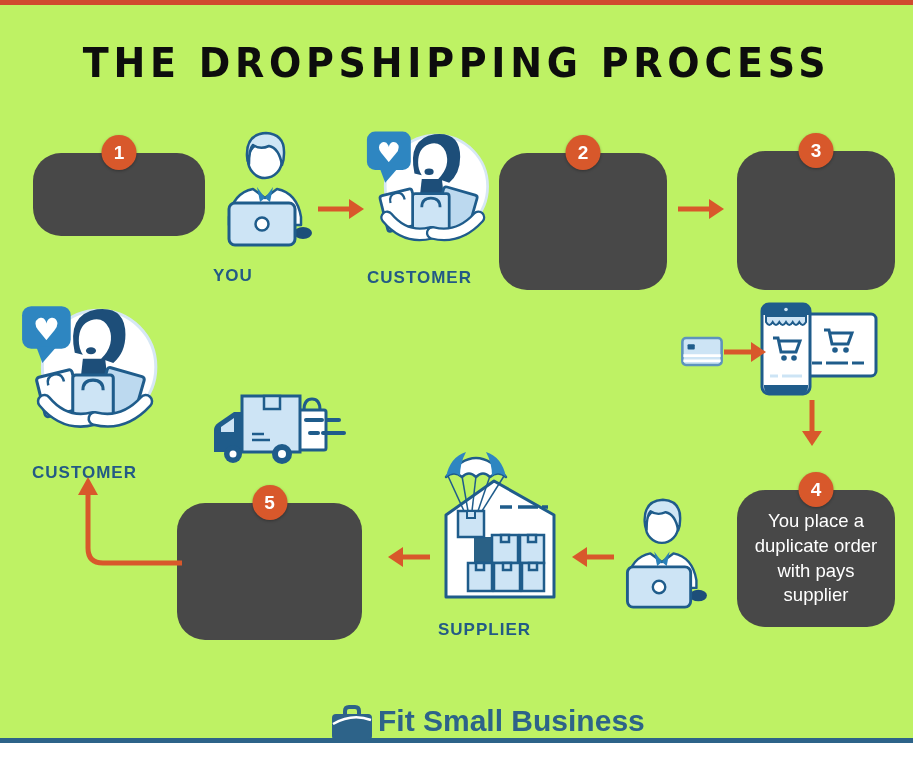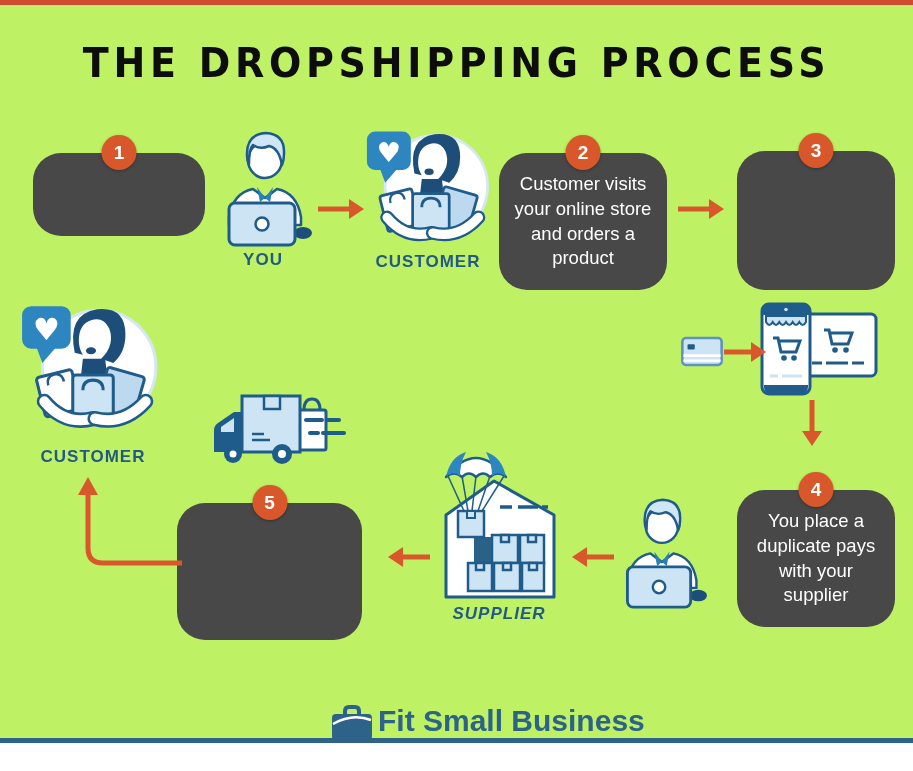--- a/index.html
+++ b/index.html
@@ -16,51 +16,50 @@
        box-sizing:border-box;}
   .badge{position:absolute;top:-18px;left:50%;transform:translateX(-50%);width:35px;height:35px;
          border-radius:50%;background:#d8582b;color:#fff;font-weight:bold;font-size:19px;
          display:flex;align-items:center;justify-content:center;box-shadow:0 1px 3px rgba(0,0,0,.3);}
   #box1{left:33px;top:153px;width:172px;height:83px;padding:6px 10px;font-size:19px;}
   #box2{left:499px;top:153px;width:168px;height:137px;padding:8px 13px;}
   #box3{left:737px;top:151px;width:158px;height:139px;padding:8px 13px;}
   #box4{left:737px;top:490px;width:158px;height:137px;padding:8px 13px;}
   #box5{left:177px;top:503px;width:185px;height:137px;padding:8px 15px;}
   .actor-label{position:absolute;color:#235a85;font-weight:bold;font-size:17px;
-               letter-spacing:1px;text-align:center;}
+               letter-spacing:1px;text-align:left;margin-top:16px;}
   #label-you{left:213px;top:250px;width:100px;}
   #label-customer-top{left:367px;top:252px;width:122px;}
-  #label-supplier{left:438px;top:604px;width:122px;font-style:italic;}
+  #label-supplier{left:438px;top:604px;width:122px;}
   #label-customer-bottom{left:32px;top:447px;width:122px;}
   .illo,.arrow{position:absolute;}
   .footer-brand{position:absolute;left:378px;top:704px;color:#2d6389;font-weight:bold;
                 font-size:30px;letter-spacing:0px;}
 </style>
 </head>
 <body>
 
 <div id="canvas">
   <div class="strip" id="strip-top"></div>
   <div class="strip" id="strip-bottom"></div>
 
   <div class="title">THE DROPSHIPPING PROCESS</div>
 
   <div class="box" id="box1">
     <div class="badge">1</div>
   </div>
   <div class="box" id="box2">
     <div class="badge">2</div>
-    <span>Customer visits your online store and orders a product</span>
   </div>
   <div class="box" id="box3">
     <div class="badge">3</div>
   </div>
   <div class="box" id="box4">
     <div class="badge">4</div>
-    <span>You place a duplicate pays with your supplier</span>
+    <span>You place a duplicate order with pays supplier</span>
   </div>
   <div class="box" id="box5">
     <div class="badge">5</div>
   </div>
 
   <div class="actor-label" id="label-you">YOU</div>
   <div class="actor-label" id="label-customer-top">CUSTOMER</div>
   <div class="actor-label" id="label-supplier">SUPPLIER</div>
   <div class="actor-label" id="label-customer-bottom">CUSTOMER</div>
 

